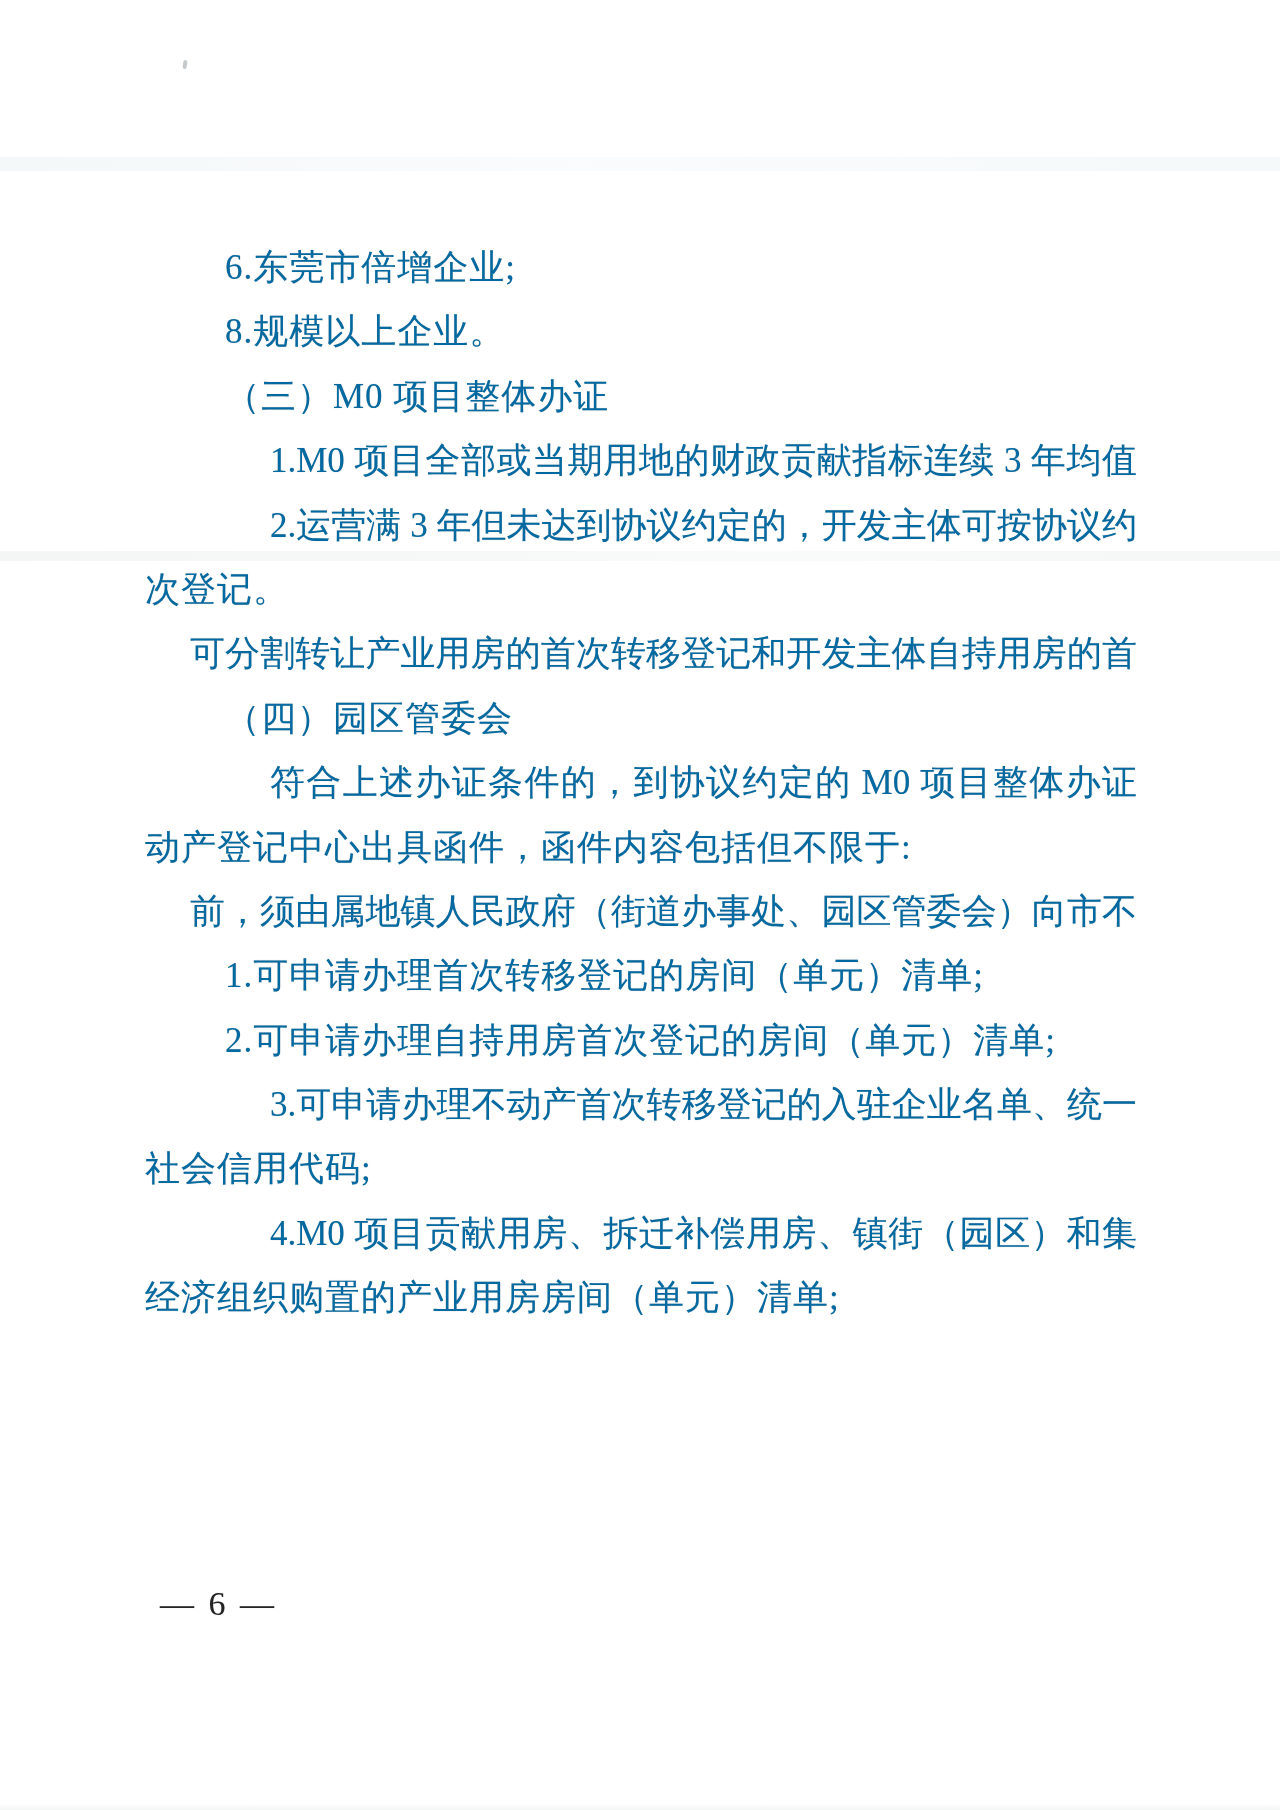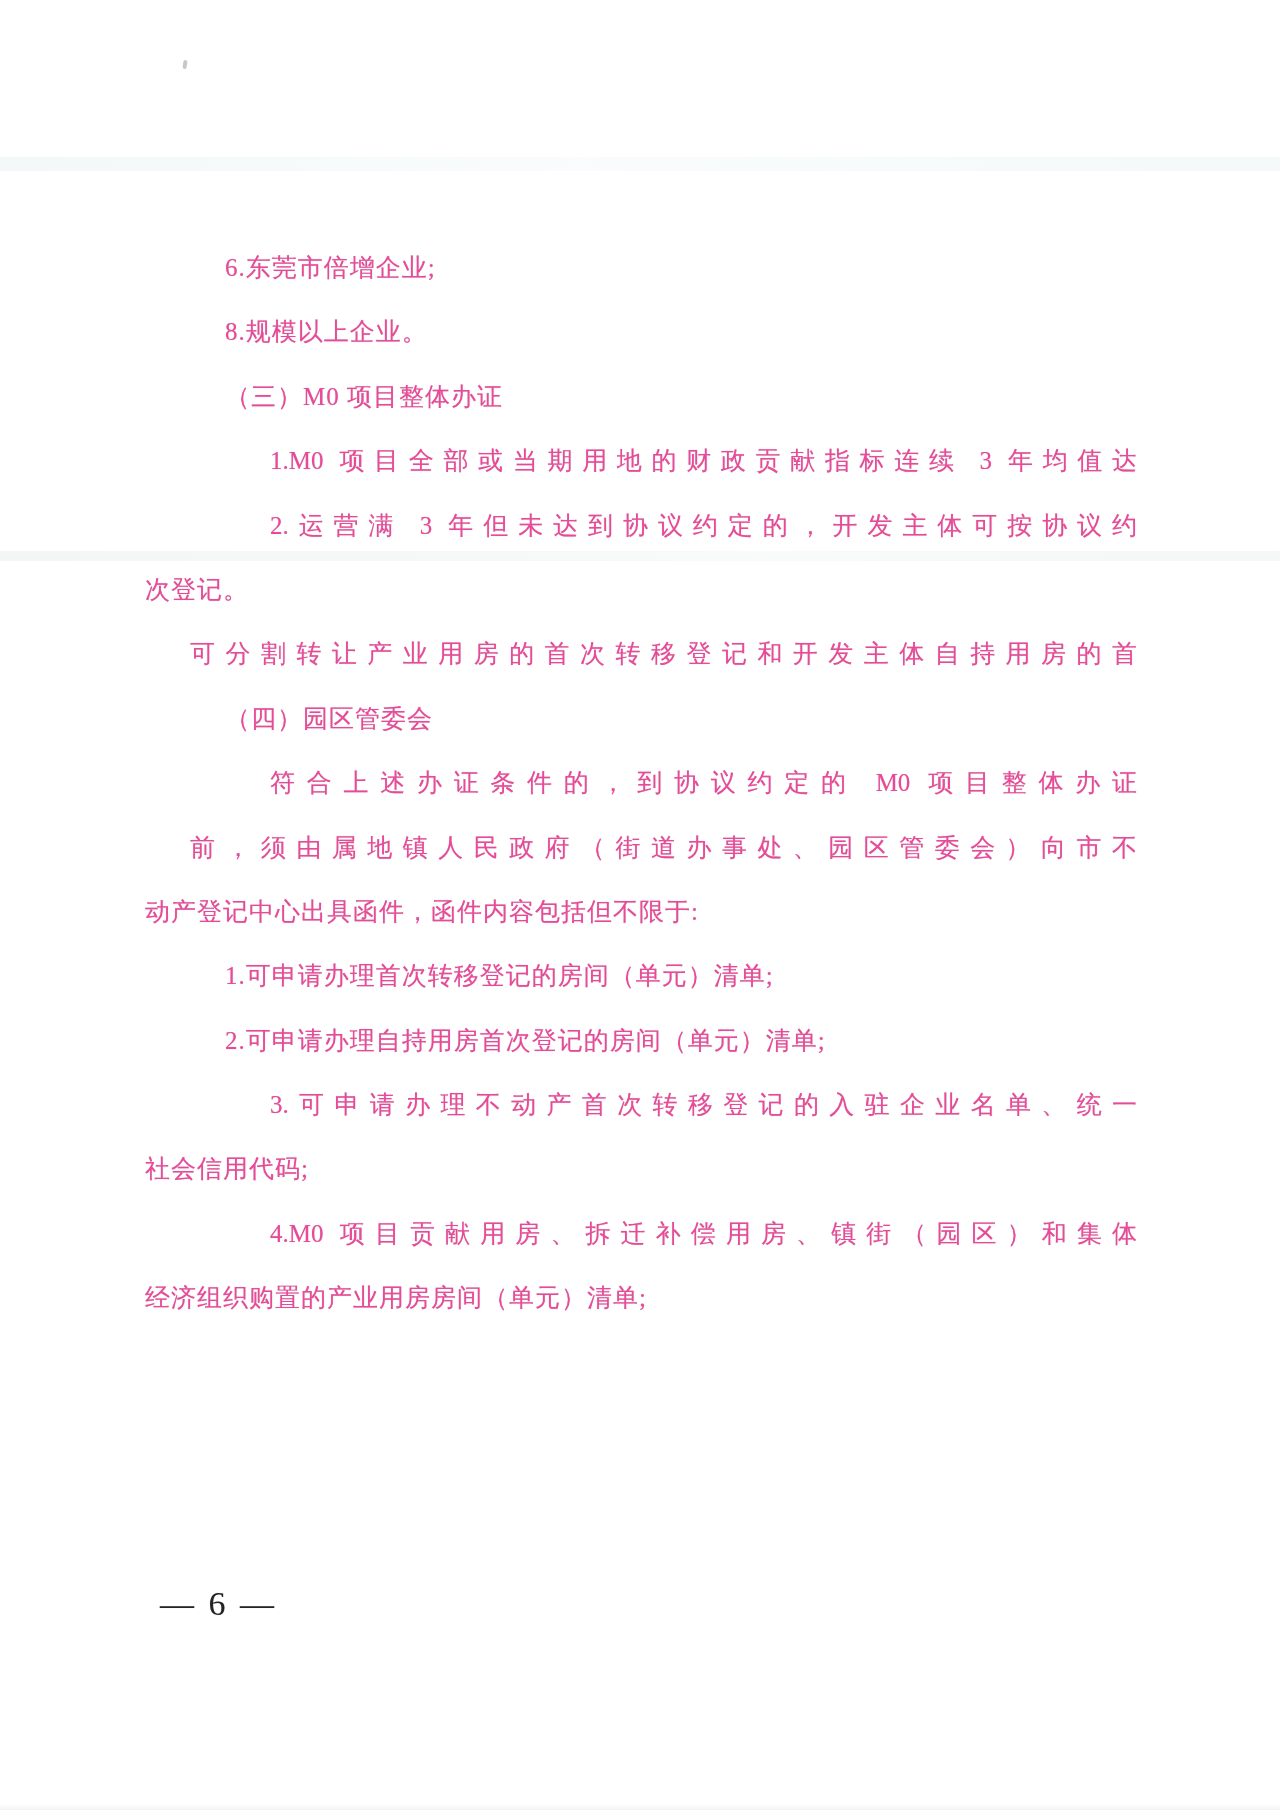--- a/index.html
+++ b/index.html
@@ -30,22 +30,22 @@
                  opacity: .9; }
   #speck       { position: absolute; left: 183px; top: 60px; width: 4px; height: 9px;
                  background: #c6c9cb; border-radius: 2px; transform: rotate(8deg); }
 
   
   .content {
     position: absolute;
     left: 145px;
     top: 236px;
     width: 992px;
-    color: #ec4899;
-    font-size: 25px;
+    color: #0369a1;
+    font-size: 35px;
     text-shadow: 0 0 1px rgba(70, 70, 70, 0.35);
   }
   .line {
     height: 64.4px;
     line-height: 64.4px;
     white-space: nowrap;
     letter-spacing: 1px;
   }
   .line.indent { text-indent: 80px; }
   .line.fill {
@@ -78,22 +78,22 @@
 <div class="content">
   <div class="line indent">6.东莞市倍增企业;</div>
   <div class="line indent">8.规模以上企业。</div>
   <div class="line indent">（三）M0 项目整体办证</div>
   <div class="line indent fill">1.M0 项目全部或当期用地的财政贡献指标连续 3 年均值达</div>
   <div class="line indent fill">2.运营满 3 年但未达到协议约定的，开发主体可按协议约</div>
   <div class="line">次登记。</div>
   <div class="line fill">可分割转让产业用房的首次转移登记和开发主体自持用房的首</div>
   <div class="line indent">（四）园区管委会</div>
   <div class="line indent fill">符合上述办证条件的，到协议约定的 M0 项目整体办证</div>
+  <div class="line">动产登记中心出具函件，函件内容包括但不限于:</div>
   <div class="line fill">前，须由属地镇人民政府（街道办事处、园区管委会）向市不</div>
-  <div class="line">动产登记中心出具函件，函件内容包括但不限于:</div>
   <div class="line indent">1.可申请办理首次转移登记的房间（单元）清单;</div>
   <div class="line indent">2.可申请办理自持用房首次登记的房间（单元）清单;</div>
   <div class="line indent fill">3.可申请办理不动产首次转移登记的入驻企业名单、统一</div>
   <div class="line">社会信用代码;</div>
   <div class="line indent fill">4.M0 项目贡献用房、拆迁补偿用房、镇街（园区）和集体</div>
   <div class="line">经济组织购置的产业用房房间（单元）清单;</div>
 </div>
 
 <div class="page-number">— 6 —</div>
 

